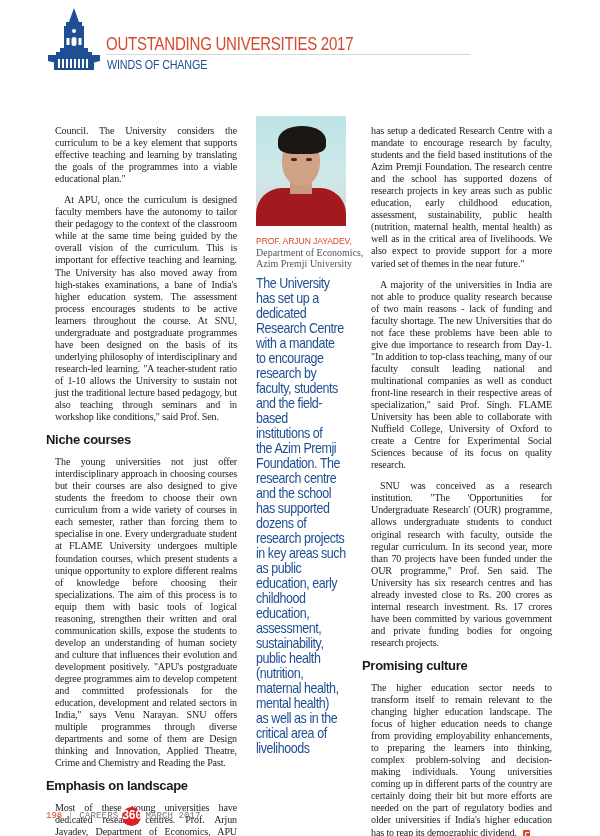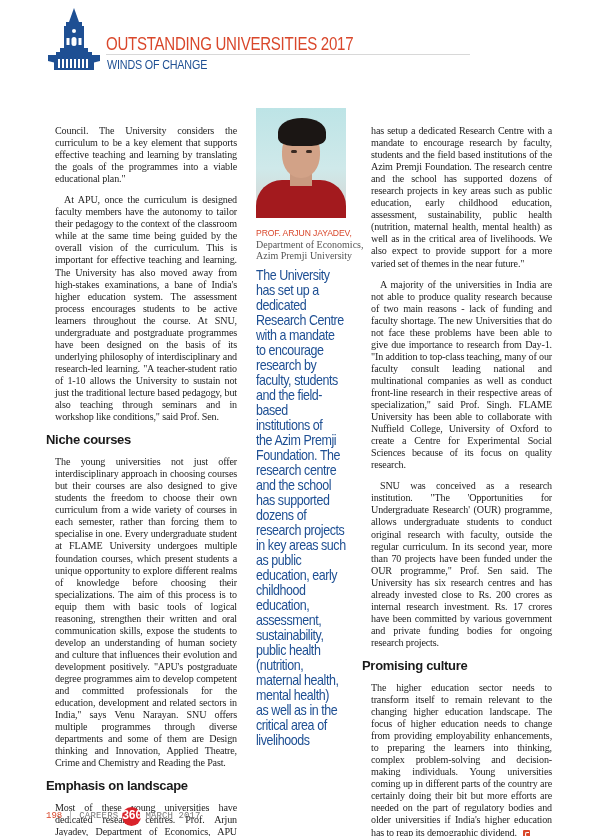--- a/index.html
+++ b/index.html
@@ -15,21 +15,21 @@
 
     
     .col { position: absolute; font-size: 10.1px; line-height: 12.05px; text-align: justify; color: #1d1d1d; letter-spacing: -0.15px; }
     .col-left { left: 46px; top: 116px; width: 200px; }
     .col-right { left: 362px; top: 116px; width: 199px; }
     .col p { margin: 9px; }
     .col p.indent { text-indent: 9px; }
     .heading { font-family: "Liberation Sans", "DejaVu Sans", sans-serif; font-weight: bold; font-size: 13px; line-height: 15px; color: #1a1a1a; margin-top: 9px; text-align: left; letter-spacing: -0.3px; }
 
     
-    .col-mid { position: absolute; left: 256px; top: 108px; width: 96px; }
+    .col-mid { position: absolute; left: 256px; top: 116px; width: 96px; }
     .photo { width: 90px; height: 110px; position: relative; overflow: hidden; background: #bfe3e6; }
     .photo .bg { position: absolute; left: 0; top: 0; width: 90px; height: 110px; background: linear-gradient(180deg, #bde4e6 0%, #cfe9ea 55%, #d7d2cf 100%); }
     .photo .shirt { position: absolute; left: 0; top: 72px; width: 90px; height: 38px; background: #a31a1e; border-radius: 26px 26px 0 0; }
     .photo .neck { position: absolute; left: 34px; top: 62px; width: 22px; height: 16px; background: #c99a80; }
     .photo .face { position: absolute; left: 26px; top: 22px; width: 38px; height: 48px; background: #d2a287; border-radius: 45% 45% 48% 48%; }
     .photo .hair { position: absolute; left: 22px; top: 10px; width: 48px; height: 28px; background: #1b1614; border-radius: 50% 50% 30% 30%; }
     .photo .eye1, .photo .eye2 { position: absolute; top: 42px; width: 6px; height: 3px; background: #3a2a22; border-radius: 2px; }
     .photo .eye1 { left: 35px; } .photo .eye2 { left: 50px; }
     .caption-name { margin-top: 10px; font-family: "Liberation Sans", "DejaVu Sans", sans-serif; font-size: 8.6px; color: #d9472b; line-height: 11px; letter-spacing: -0.1px; white-space: nowrap; }
     .caption-dept { font-family: Liberation Serif, serif; font-size: 10px; color: #555; line-height: 11px; white-space: nowrap; }

